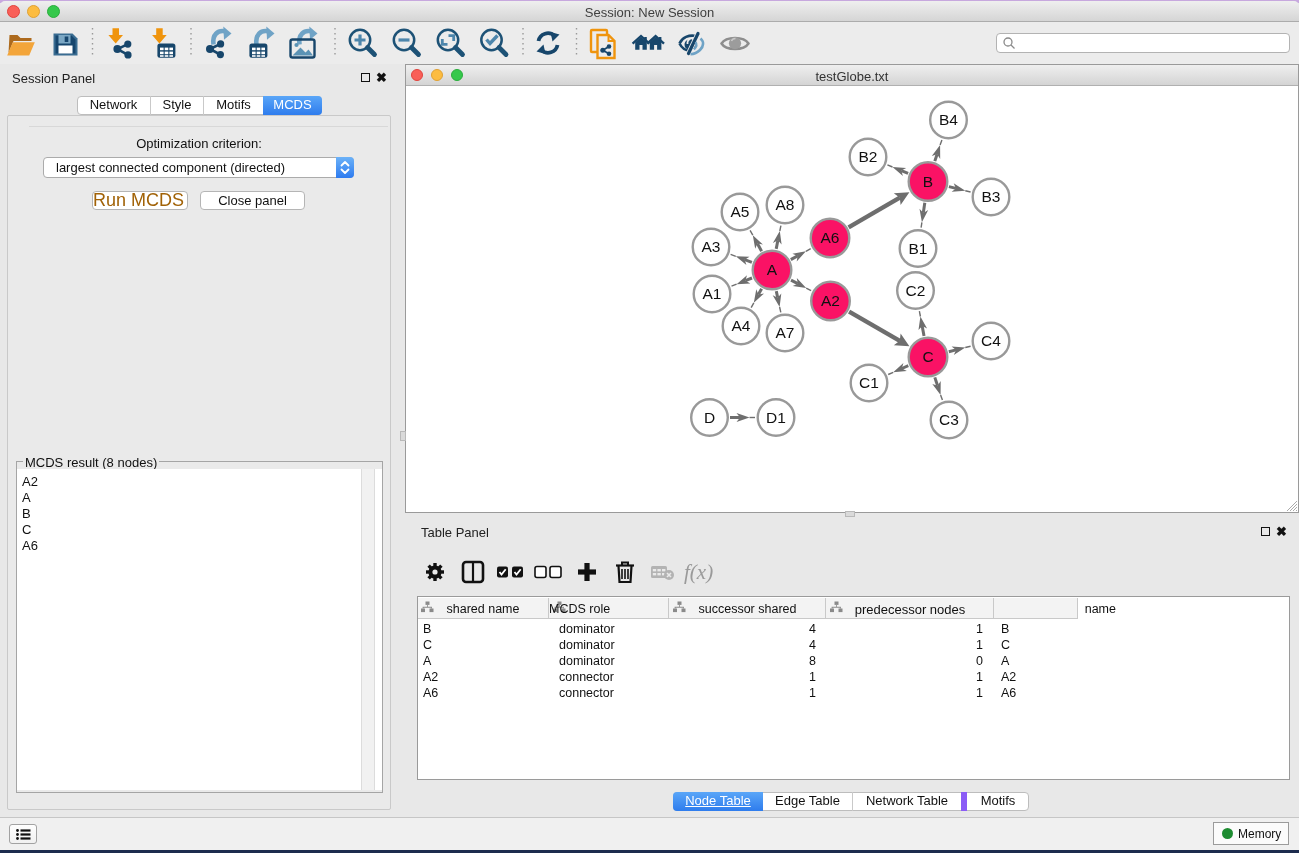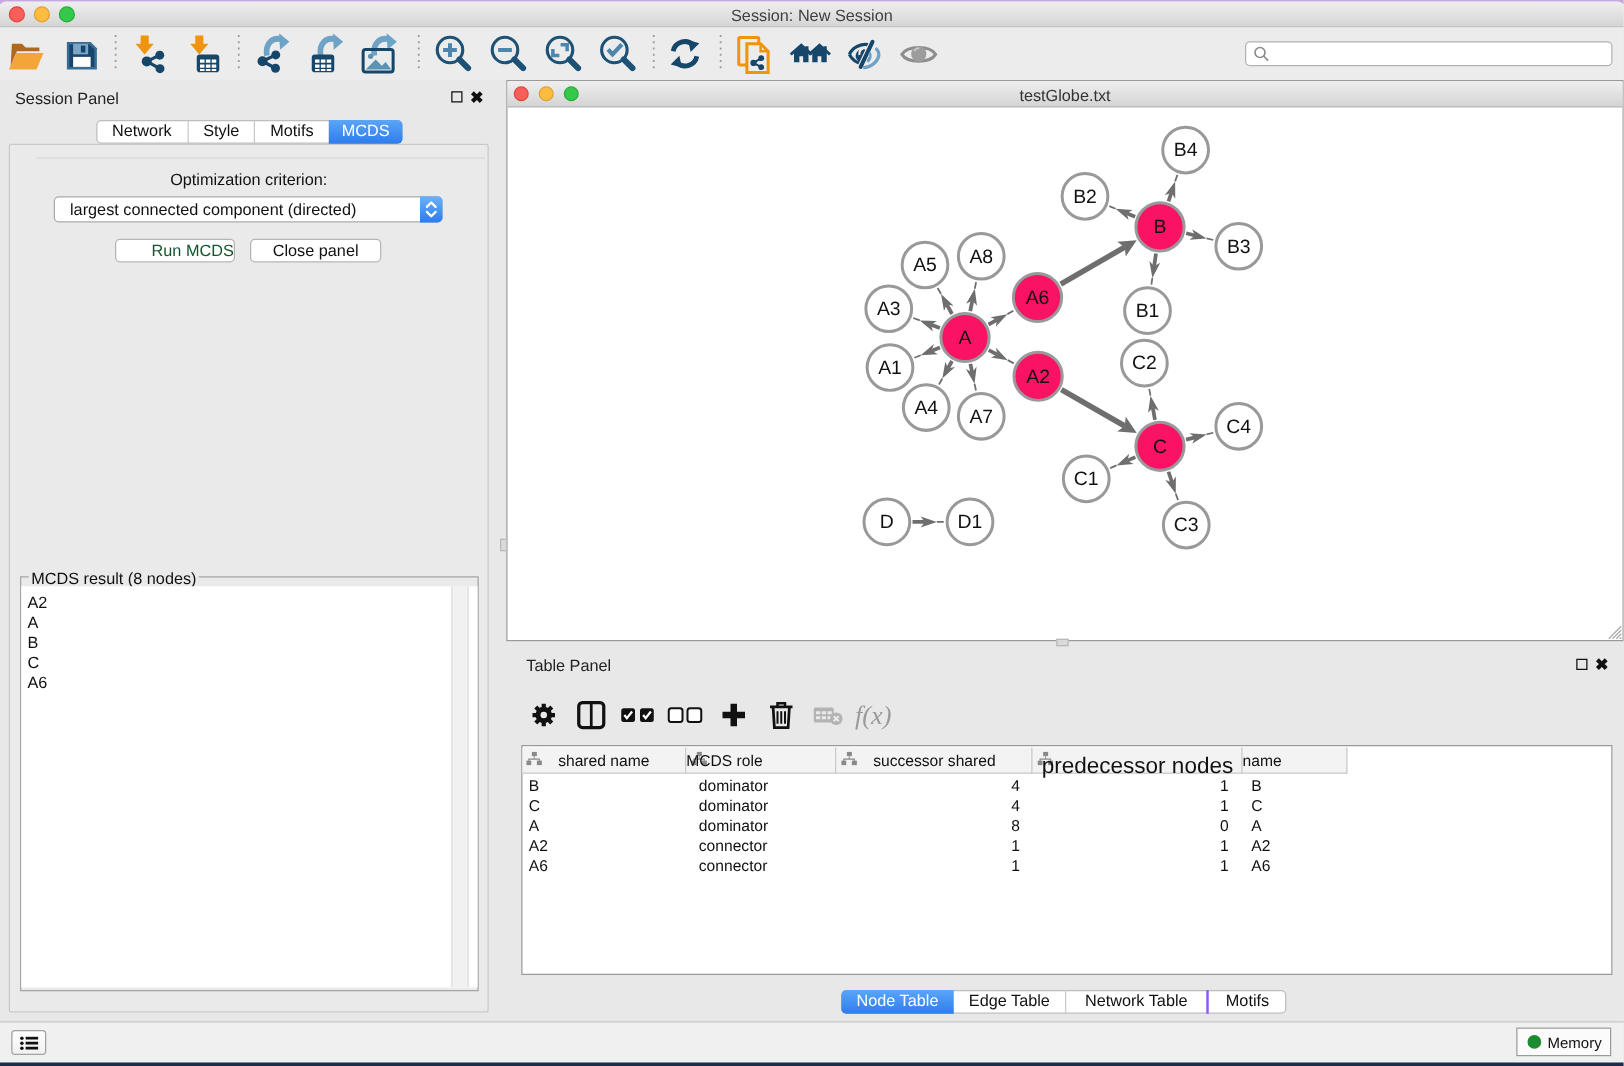--- a/index.html
+++ b/index.html
@@ -183,21 +183,21 @@
 
 <div class="abs" style="left:0;top:136px;width:398px;text-align:center;font-size:13px;color:#111;">Optimization criterion:</div>
 <div class="abs" style="left:43px;top:157px;width:311px;height:21px;background:#fff;border:1px solid #ababab;border-radius:4px;"></div>
 <div class="abs" style="left:56px;top:160px;font-size:13px;color:#111;">largest connected component (directed)</div>
 <div class="abs" style="left:336px;top:157px;width:18px;height:21px;background:linear-gradient(#6cb2f8,#2d7bf0);border-radius:0 4px 4px 0;"></div>
 <svg class="abs" style="left:338px;top:159px;" width="14" height="17" viewBox="0 0 14 17">
     <path d="M3.5 6.5 L7 3 L10.5 6.5" fill="none" stroke="#fff" stroke-width="1.8" stroke-linecap="round" stroke-linejoin="round"></path>
     <path d="M3.5 10.5 L7 14 L10.5 10.5" fill="none" stroke="#fff" stroke-width="1.8" stroke-linecap="round" stroke-linejoin="round"></path>
   </svg>
 
-<div class="abs" style="left:92px;top:191px;width:96px;height:19px;background:#fff;border:1px solid #b5b5b5;border-radius:4px;text-align:right;font-size:13px;color:#14532d;line-height:17px;">Run MCDS</div>
+<div class="abs" style="left:92px;top:191px;width:96px;height:19px;background:#fff;border:1px solid #b5b5b5;border-radius:4px;text-align:left;font-size:18px;color:#a16207;line-height:17px;">Run MCDS</div>
 <div class="abs" style="left:200px;top:191px;width:105px;height:19px;background:#fff;border:1px solid #b5b5b5;border-radius:4px;text-align:center;font-size:13px;color:#111;line-height:17px;">Close panel</div>
 
 <div class="abs" style="left:16px;top:461px;width:367px;height:332px;border:1px solid #a5a5a5;"></div>
 <div class="abs" style="left:23px;top:455px;background:#eaeaea;padding:0 2px;font-size:13px;color:#111;">MCDS result (8 nodes)</div>
 <div class="abs" style="left:17px;top:469px;width:365px;height:321px;background:#fff;"></div>
 <div class="abs" style="left:361px;top:469px;width:14px;height:321px;background:#f1f1f1;border-left:1px solid #dcdcdc;border-right:1px solid #dcdcdc;"></div>
 <div class="abs" style="left:22px;top:474px;font-size:13px;color:#111;line-height:16px;">A2<br>A<br>B<br>C<br>A6</div>
 
 <div class="abs" style="left:405px;top:64px;width:894px;height:449px;background:#fff;border:1px solid #9a9a9a;"></div>
 <div class="abs" style="left:406px;top:65px;width:892px;height:21px;background:linear-gradient(#efefef,#d4d4d4);border-bottom:1px solid #b0b0b0;"></div>
@@ -412,23 +412,23 @@
 <div class="abs" style="left:830px;top:601px;">
     <svg width="13" height="12" viewBox="0 0 13 12" style="vertical-align:-1px;">
       <g fill="#8a8a8a">
         <rect x="4.5" y="0.5" width="4" height="3.4"></rect>
         <rect x="0" y="7.5" width="4" height="3.6"></rect>
         <rect x="8.5" y="7.5" width="4" height="3.6"></rect>
         <path d="M6 3.9 L6.8 3.9 L6.8 5.8 L10.9 5.8 L10.9 7.5 L9.9 7.5 L9.9 6.8 L2.6 6.8 L2.6 7.5 L1.6 7.5 L1.6 5.8 L6 5.8 Z"></path>
       </g>
     </svg>
   </div>
-<div class="abs" style="left:826px;top:602px;width:168px;text-align:center;font-size:18px;color:#111;">predecessor nodes</div>
+<div class="abs" style="left:826px;top:602px;width:168px;text-align:center;font-size:13px;color:#111;">predecessor nodes</div>
 <div class="abs" style="left:994px;top:598px;width:84px;height:21px;border-right:1px solid #c9c9c9;"></div>
-<div class="abs" style="left:994px;top:602px;width:84px;text-align:left;font-size:12.5px;color:#111;">name</div>
+<div class="abs" style="left:1032px;top:602px;width:84px;text-align:right;font-size:12.5px;color:#111;">name</div>
 <div class="abs" style="left:423px;top:622px;font-size:12.5px;color:#111;">B</div>
 <div class="abs" style="left:559px;top:622px;font-size:12.5px;color:#111;">dominator</div>
 <div class="abs" style="left:716px;top:622px;width:100px;text-align:right;font-size:12.5px;color:#111;">4</div>
 <div class="abs" style="left:883px;top:622px;width:100px;text-align:right;font-size:12.5px;color:#111;">1</div>
 <div class="abs" style="left:1001px;top:622px;font-size:12.5px;color:#111;">B</div>
 <div class="abs" style="left:423px;top:638px;font-size:12.5px;color:#111;">C</div>
 <div class="abs" style="left:559px;top:638px;font-size:12.5px;color:#111;">dominator</div>
 <div class="abs" style="left:716px;top:638px;width:100px;text-align:right;font-size:12.5px;color:#111;">4</div>
 <div class="abs" style="left:883px;top:638px;width:100px;text-align:right;font-size:12.5px;color:#111;">1</div>
 <div class="abs" style="left:1001px;top:638px;font-size:12.5px;color:#111;">C</div>
@@ -442,23 +442,23 @@
 <div class="abs" style="left:716px;top:670px;width:100px;text-align:right;font-size:12.5px;color:#111;">1</div>
 <div class="abs" style="left:883px;top:670px;width:100px;text-align:right;font-size:12.5px;color:#111;">1</div>
 <div class="abs" style="left:1001px;top:670px;font-size:12.5px;color:#111;">A2</div>
 <div class="abs" style="left:423px;top:686px;font-size:12.5px;color:#111;">A6</div>
 <div class="abs" style="left:559px;top:686px;font-size:12.5px;color:#111;">connector</div>
 <div class="abs" style="left:716px;top:686px;width:100px;text-align:right;font-size:12.5px;color:#111;">1</div>
 <div class="abs" style="left:883px;top:686px;width:100px;text-align:right;font-size:12.5px;color:#111;">1</div>
 <div class="abs" style="left:1001px;top:686px;font-size:12.5px;color:#111;">A6</div>
 
 <div class="abs" style="left:673px;top:792px;width:356px;height:19px;background:#fff;border:1px solid #bdbdbd;border-radius:4px;"></div>
-<div class="abs" style="left:673px;top:792px;width:90px;height:19px;font-size:13px;color:#fff;text-align:center;line-height:18px;background:linear-gradient(#5aa6f8,#2e7ced);border-radius:4px 0 0 4px;">Node Table</div>
+<div class="abs" style="left:673px;top:792px;width:90px;height:19px;font-size:13px;color:#fff;text-align:center;line-height:18px;background:linear-gradient(#5aa6f8,#2e7ced);border-radius:4px 0 0 4px;text-decoration:underline;">Node Table</div>
 <div class="abs" style="left:763px;top:792px;width:90px;height:19px;font-size:13px;color:#111;text-align:center;line-height:18px;border-right:1px solid #c9c9c9;">Edge Table</div>
-<div class="abs" style="left:853px;top:792px;width:114px;height:19px;font-size:13px;color:#111;text-align:center;line-height:18px;border-right:2px solid #8b5cf6;">Network Table</div>
+<div class="abs" style="left:853px;top:792px;width:114px;height:19px;font-size:13px;color:#111;text-align:center;line-height:18px;border-right:6px solid #8b5cf6;">Network Table</div>
 <div class="abs" style="left:967px;top:792px;width:62px;height:19px;font-size:13px;color:#111;text-align:center;line-height:18px;">Motifs</div>
 
 <div class="abs" style="left:400px;top:431px;width:6px;height:10px;background:#dadada;border:1px solid #b9b9b9;"></div>
 <div class="abs" style="left:845px;top:511px;width:10px;height:6px;background:#dadada;border:1px solid #b9b9b9;"></div>
 
 <div class="abs" style="left:0;top:817px;width:1299px;height:33px;background:#f0f0f0;border-top:1px solid #c6c6c6;"></div>
 <div class="abs" style="left:9px;top:824px;width:28px;height:20px;background:linear-gradient(#fefefe,#f1f1f1);border:1px solid #a2a2a2;border-radius:3px;"></div>
 <svg class="abs" style="left:16px;top:829px;" width="15" height="11" viewBox="0 0 15 11">
     <circle cx="1.5" cy="1.5" r="1.4" fill="#111"></circle>
     <circle cx="1.5" cy="5.5" r="1.4" fill="#111"></circle>

